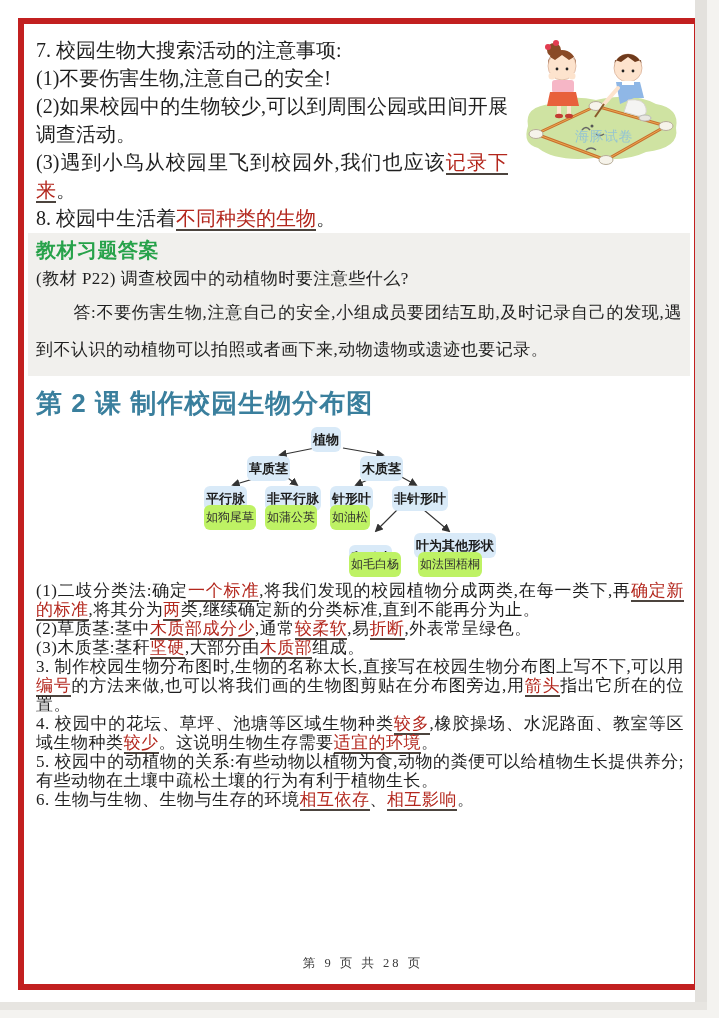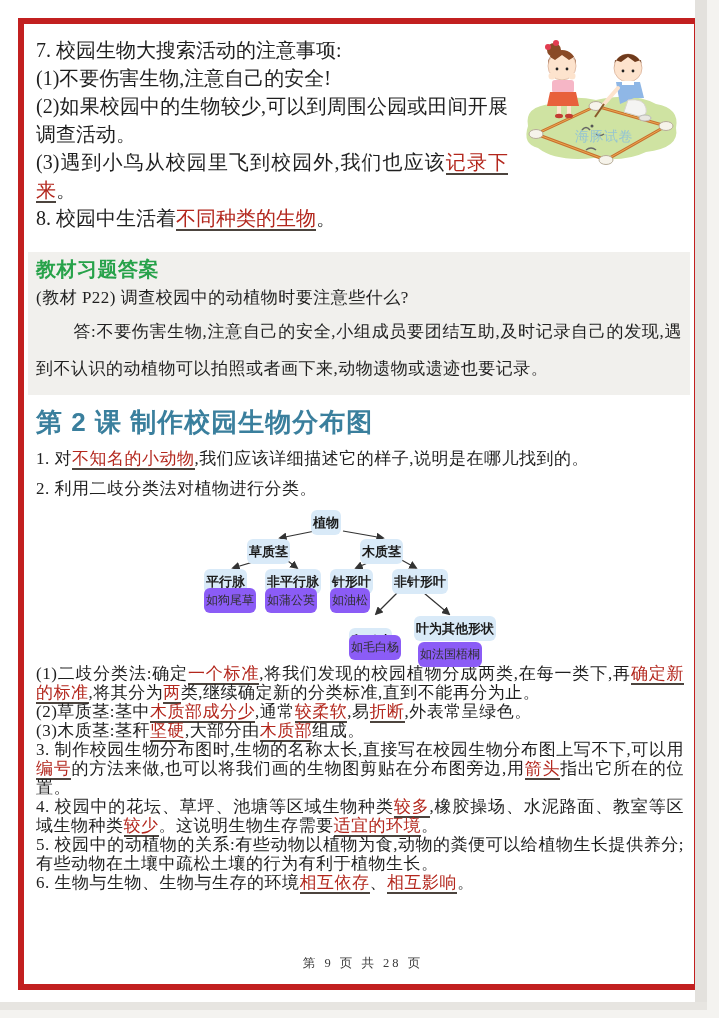--- a/index.html
+++ b/index.html
@@ -41,21 +41,21 @@
   .notes-top p { line-height: 28px; font-size: 20px; letter-spacing: 0; }
   .illustration {
     float: right;
     width: 168px; height: 132px;
     margin: 2px 0 4px 8px;
   }
   
   .answers {
     clear: both;
     background: #f1f0ed;
-    margin: 20px -6px 0 -8px;
+    margin: 1px -6px 0 -8px;
     padding: 3px 8px 8px 8px;
   }
   .answers h2 {
     color: #27a24a;
     font-size: 20px;
     line-height: 28px;
     font-weight: bold;
     font-family: "Liberation Sans", "DejaVu Sans", sans-serif;
   }
   .answers .question { line-height: 30px; }
@@ -84,35 +84,35 @@
     background: #d9eaf8;
     color: #1c1c1c;
     font-size: 13px;
     font-weight: bold;
     line-height: 17px;
     padding: 4px 2px;
     white-space: nowrap;
     letter-spacing: 0;
     border-radius: 6px;
   }
-  .node.ex { font-size: 12px; font-weight: normal; color: #2f2f2f; background: #8b5cf6; }
+  .node.ex { font-size: 12px; font-weight: normal; color: #2f2f2f; background: #bef264; }
   .n0  { left: 109px; top: 2px; }
   .n1  { left: 45px;  top: 31px; }
   .n2  { left: 158px; top: 31px; }
   .n3  { left: 2px;   top: 61px; }
   .n4  { left: 63px;  top: 61px; }
   .n5  { left: 128px; top: 61px; }
   .n6  { left: 190px; top: 61px; }
   .n7  { left: 2px;   top: 80px; }
   .n8  { left: 63px;  top: 80px; }
   .n9  { left: 128px; top: 80px; }
   .n10 { left: 147px; top: 120px; }
   .n11 { left: 212px; top: 108px; }
   .n12 { left: 147px; top: 127px; }
-  .n13 { left: 216px; top: 134px; text-align: right; }
+  .n13 { left: 216px; top: 127px; text-align: right; }
   
   .notes-bottom p { line-height: 19px; }
   
   .footer {
     position: absolute;
     left: 0; right: 0; bottom: 12px;
     text-align: center;
     font-size: 12.5px;
     letter-spacing: 3px;
     color: #3a3a3a;
@@ -178,24 +178,20 @@
         <p><span>8. 校园中生活着</span><span class="hl">不同种类的生物</span><span>。</span></p>
       </div>
 
       <section class="answers">
         <h2>教材习题答案</h2>
         <p class="question">(教材 P22) 调查校园中的动植物时要注意些什么?</p>
         <p class="answer">答:不要伤害生物,注意自己的安全,小组成员要团结互助,及时记录自己的发现,遇到不认识的动植物可以拍照或者画下来,动物遗物或遗迹也要记录。</p>
       </section>
 
       <h1 class="lesson-title">第 2 课 制作校园生物分布图</h1>
-      <div class="lesson-items">
-        <p><span>1. 对</span><span class="hl">不知名的小动物</span><span>,我们应该详细描述它的样子,说明是在哪儿找到的。</span></p>
-        <p><span>2. 利用二歧分类法对植物进行分类。</span></p>
-      </div>
 
       <div class="diagram">
         <svg class="arrows" width="292" height="150" viewBox="0 0 292 150">
           <defs>
             <marker id="arr" markerWidth="7" markerHeight="7" refX="5.5" refY="3.5" orient="auto">
               <path d="M0,0 L7,3.5 L0,7 Z" fill="#333"></path>
             </marker>
           </defs>
           <g stroke="#333" stroke-width="1.2" fill="none">
             <line x1="113" y1="23" x2="78" y2="30" marker-end="url(#arr)"></line>

